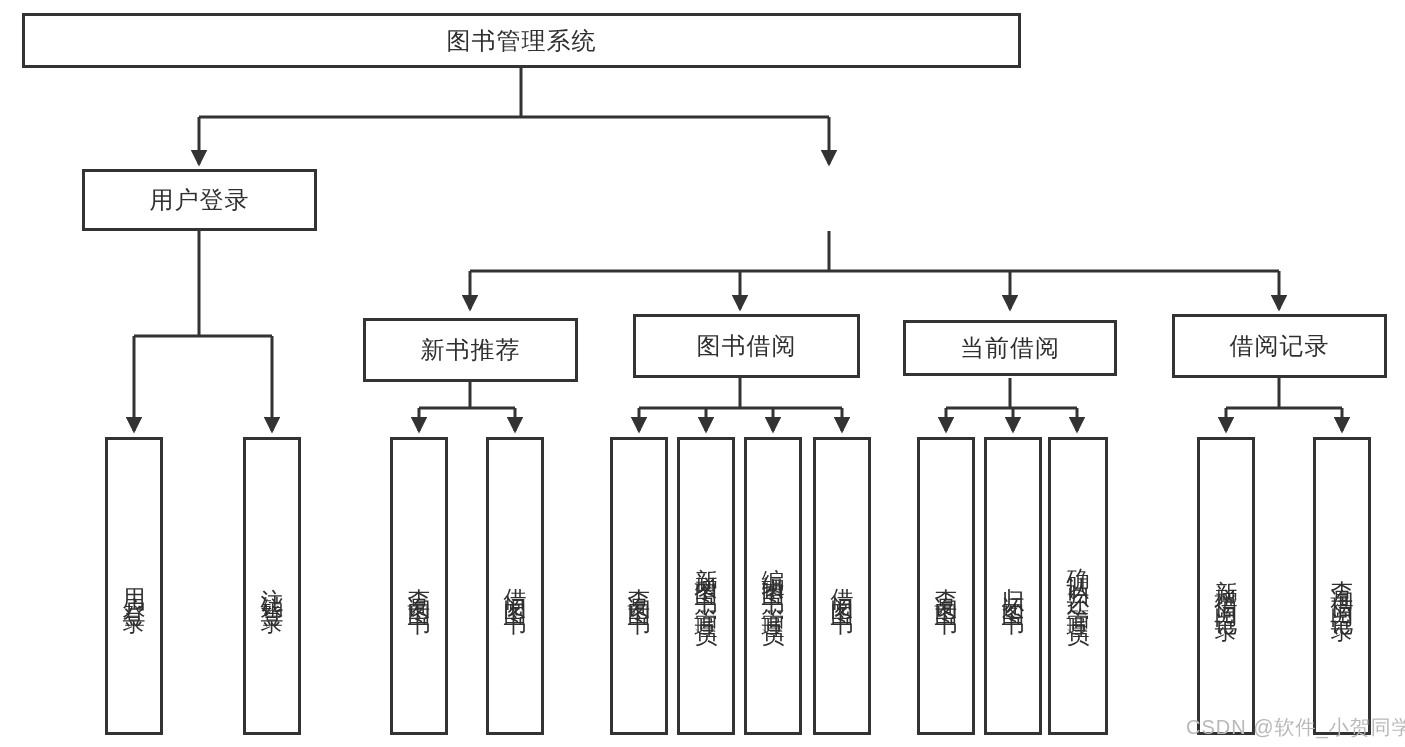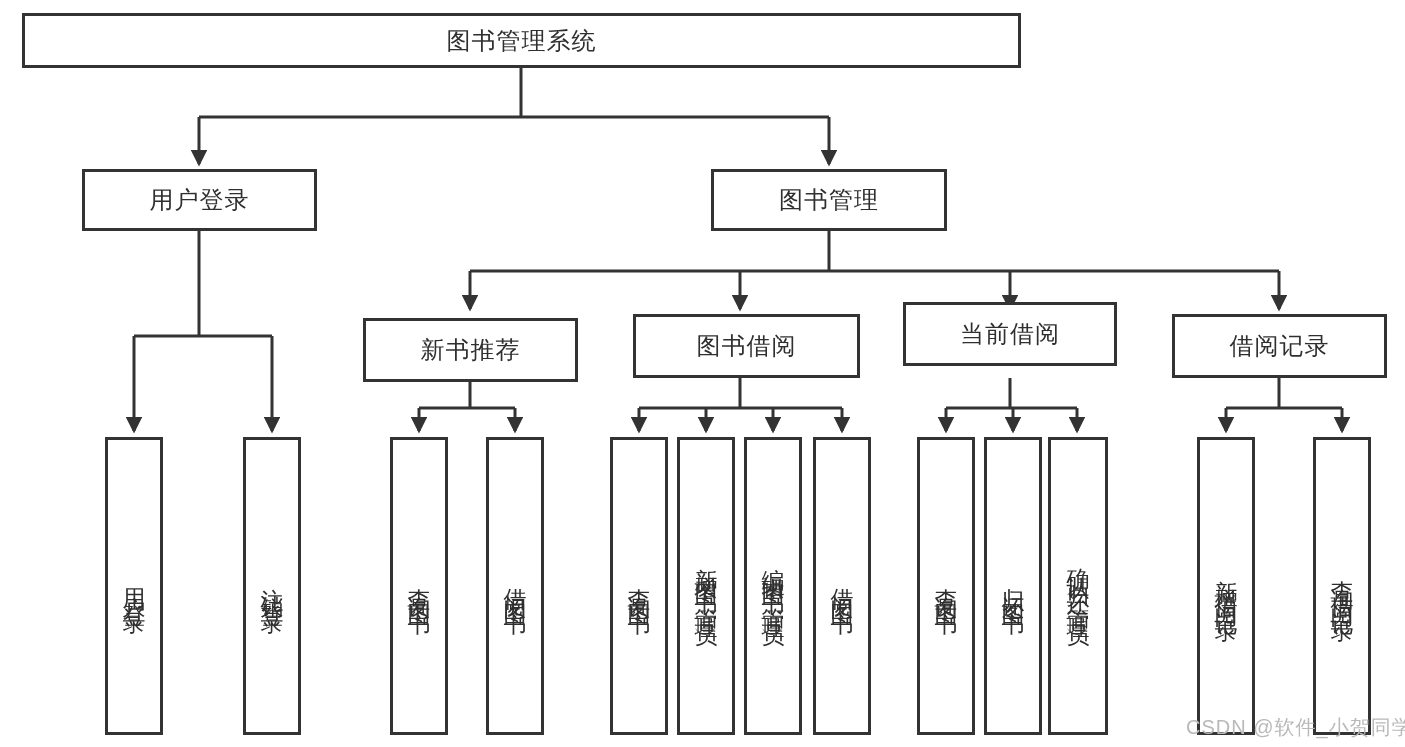--- a/index.html
+++ b/index.html
@@ -110,25 +110,24 @@
     <g>
       <path class="ln" d="M1279,378 V408 M1226,408 H1342"></path>
       <path class="ln" d="M1226,408 V431" marker-end="url(#ah)"></path>
       <path class="ln" d="M1342,408 V431" marker-end="url(#ah)"></path>
     </g>
   </svg>
 
   <div class="node" style="left:22px;top:13px;width:999px;height:55px">图书管理系统</div>
 
   <div class="node" style="left:82px;top:169px;width:235px;height:62px">用户登录</div>
-  <div class="node" style="left:711px;top:169px;width:236px;height:62px">图书管理</div>
 
   <div class="node" style="left:363px;top:318px;width:215px;height:64px">新书推荐</div>
   <div class="node" style="left:633px;top:314px;width:227px;height:64px">图书借阅</div>
-  <div class="node" style="left:903px;top:302px;width:214px;height:64px">当前借阅</div>
+  <div class="node" style="left:903px;top:320px;width:214px;height:56px">当前借阅</div>
   <div class="node" style="left:1172px;top:314px;width:215px;height:64px">借阅记录</div>
 
   <div class="leaf" style="left:105px">用户登录</div>
   <div class="leaf" style="left:243px">注销登录</div>
 
   <div class="leaf" style="left:390px">查询图书</div>
   <div class="leaf" style="left:486px">借阅图书</div>
 
   <div class="leaf" style="left:610px">查询图书</div>
   <div class="leaf" style="left:677px">新增图书（管理员）</div>

